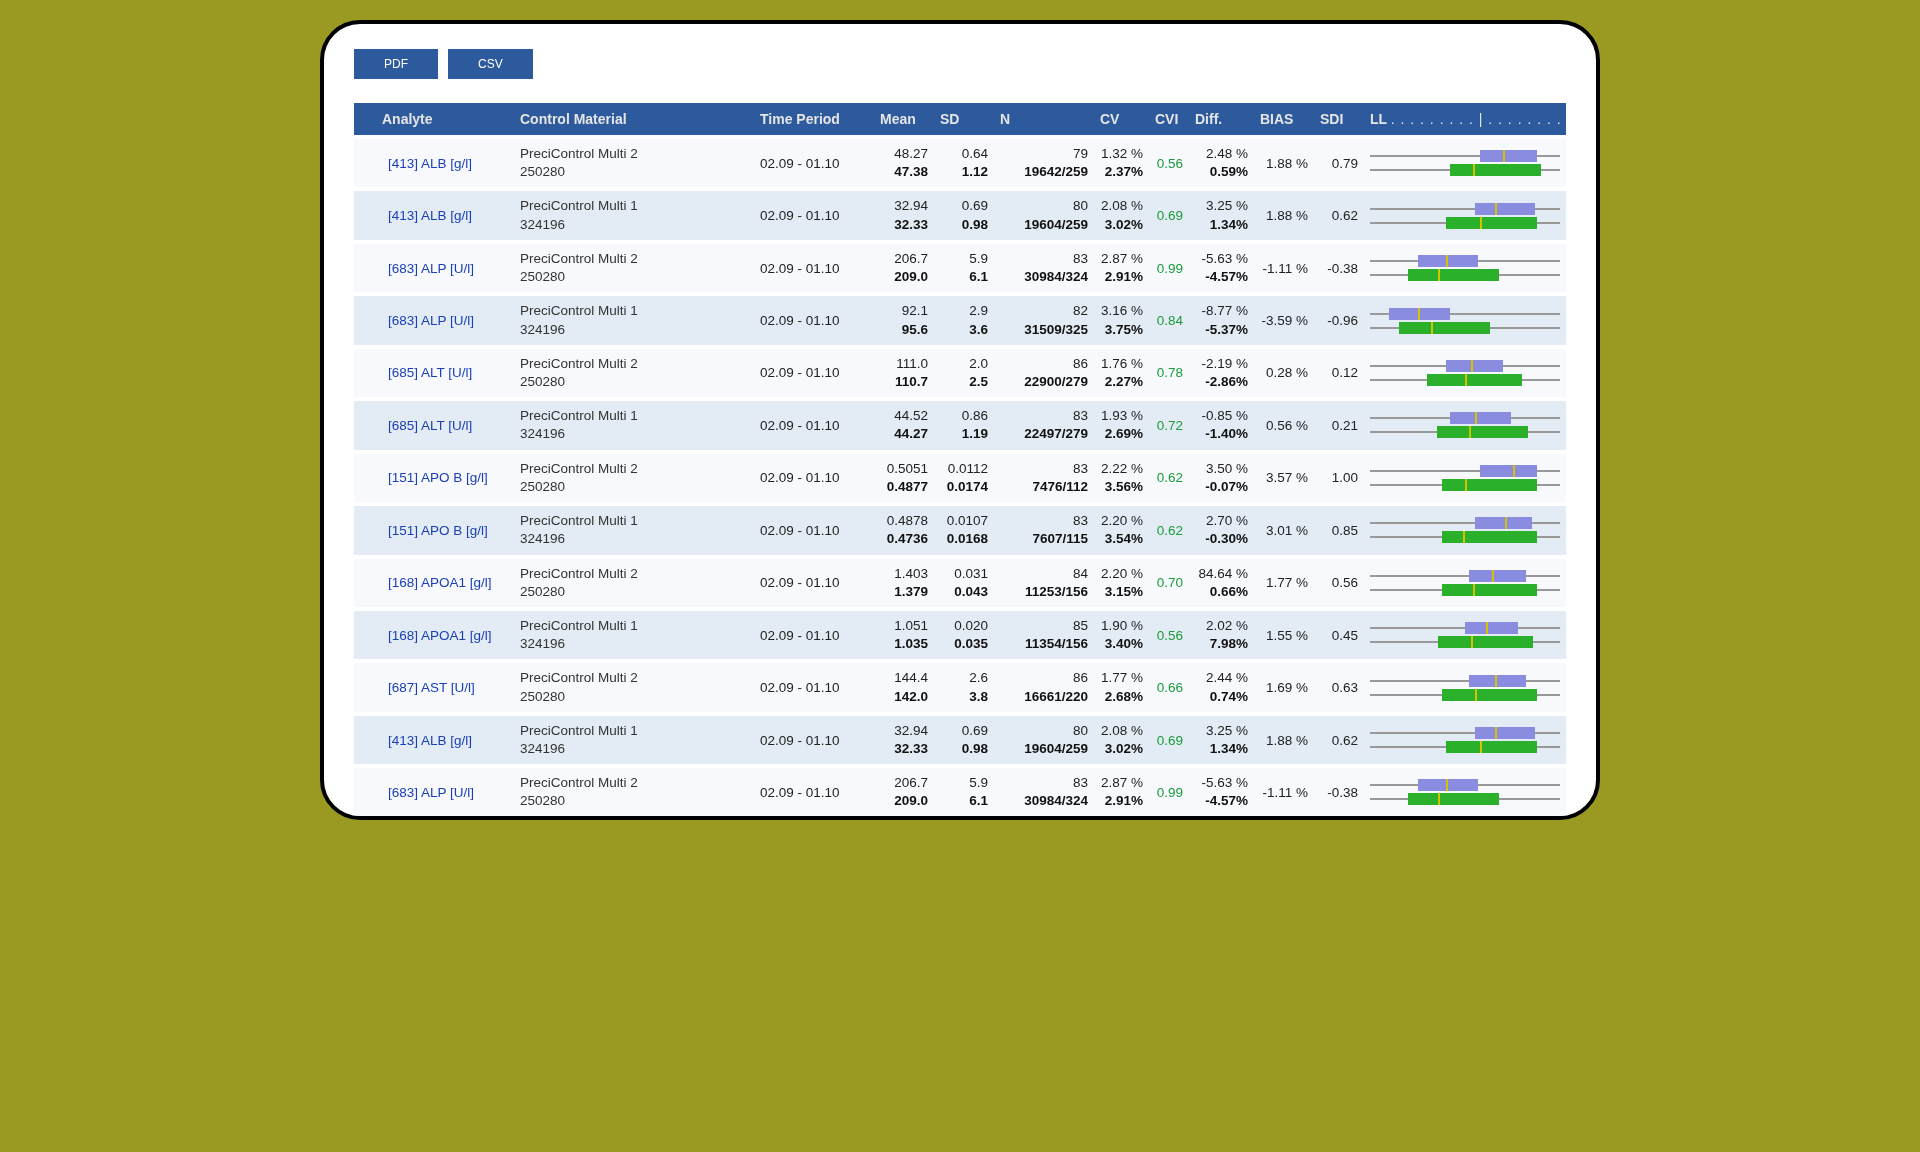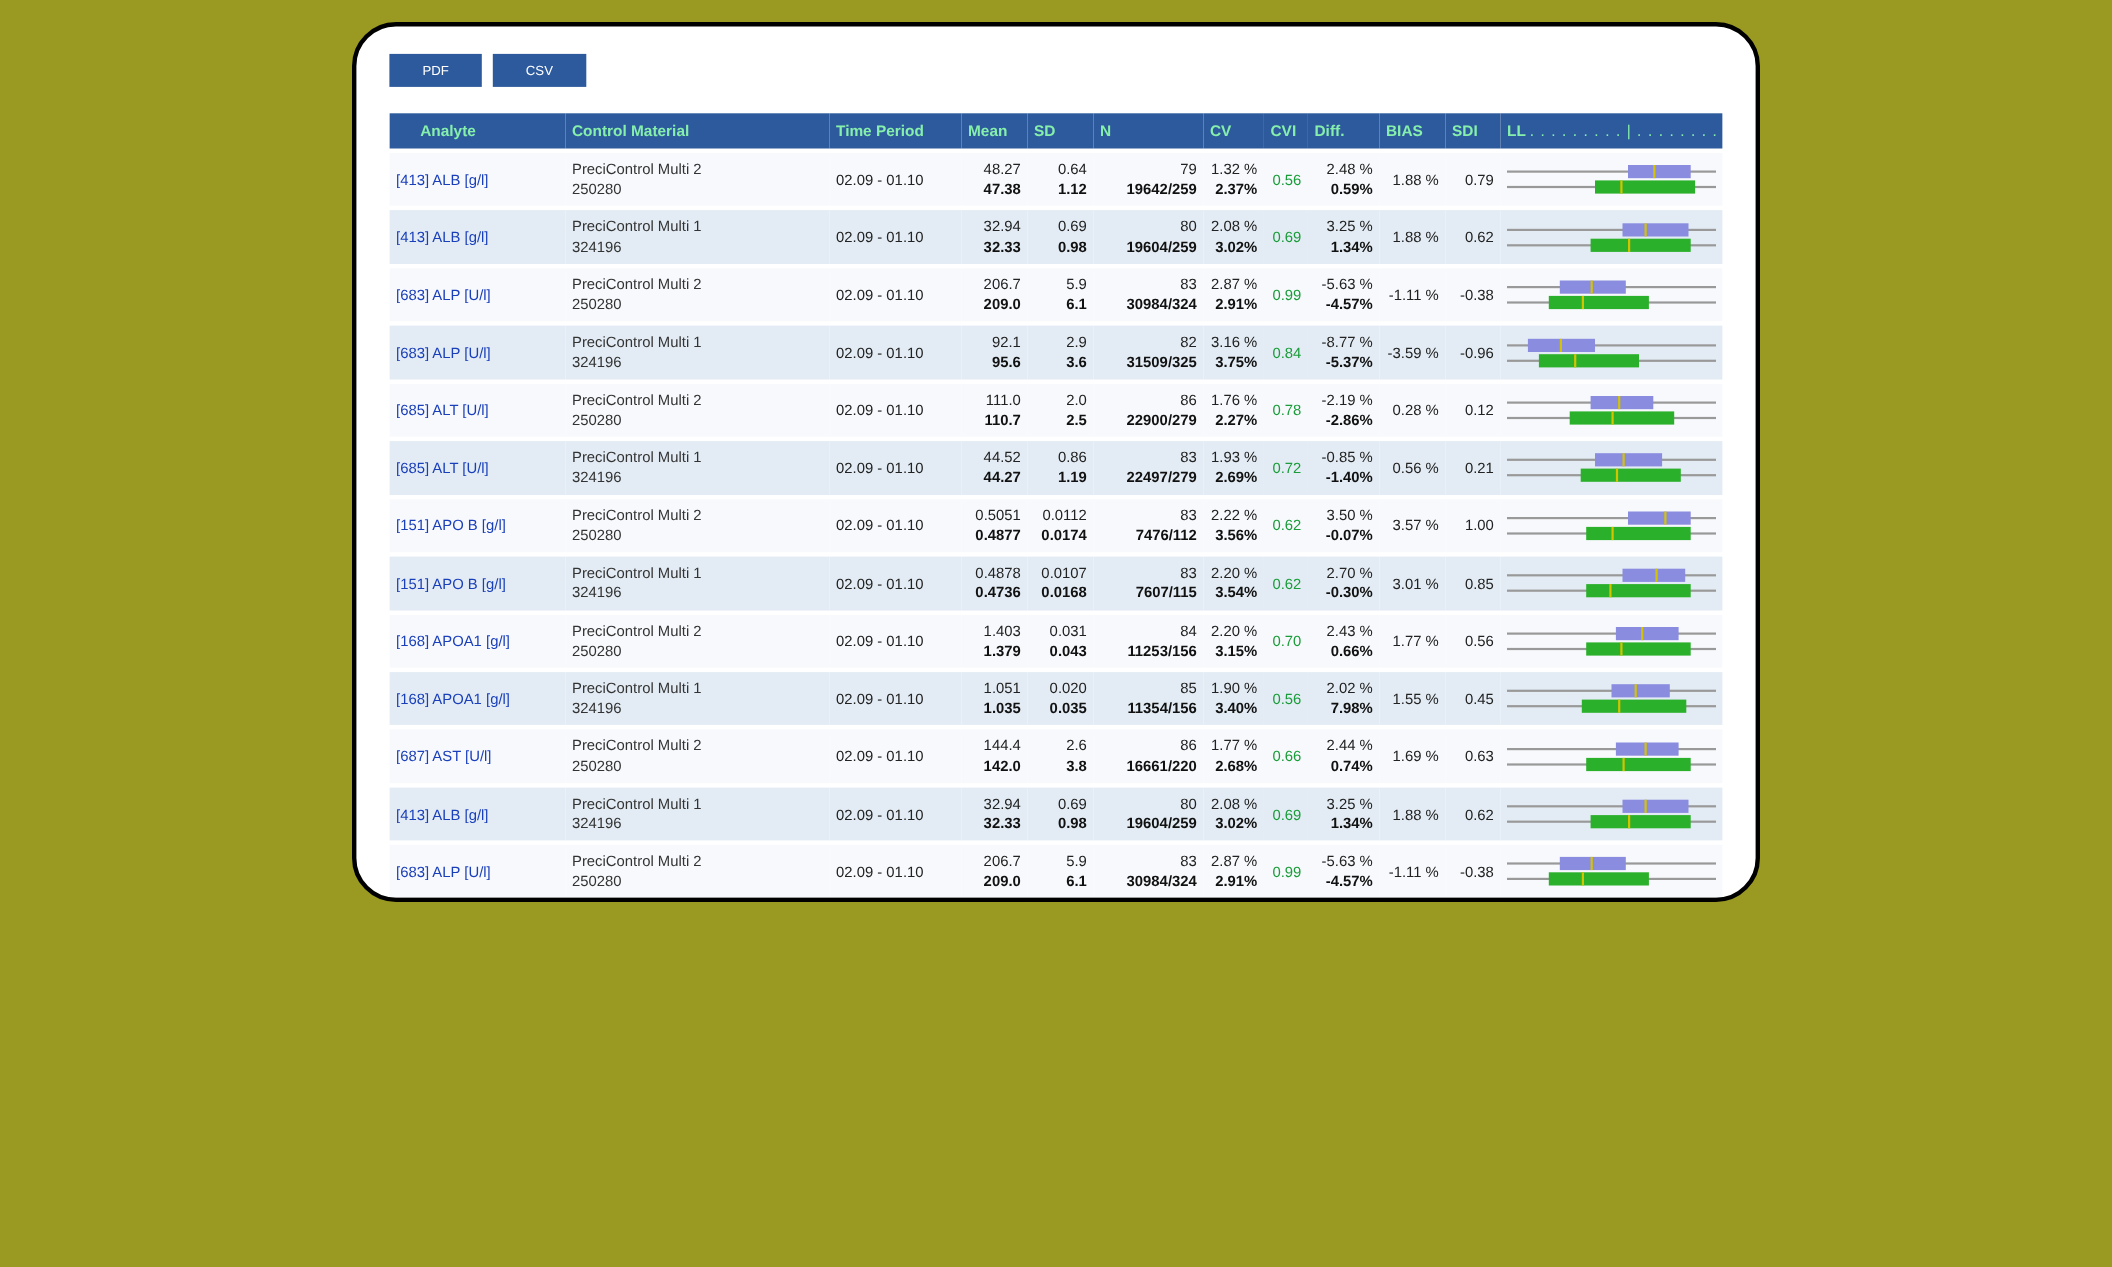--- a/index.html
+++ b/index.html
@@ -43,39 +43,39 @@
       overflow: hidden;
     }
     table {
       width: 100%;
       border-collapse: separate;
       border-spacing: 0 4px;
       table-layout: fixed;
     }
     thead tr {
       background: #2d5a9c;
-      color: #86efac;
+      color: #e5e5e5;
     }
     thead th {
       padding: 8px 6px;
       font-weight: 600;
       text-align: left;
       font-size: 14px;
     }
     thead th.r { text-align: left; }
     thead th.c { text-align: left; }
     tbody tr.light { background: #f7f9fc; }
     tbody tr.alt { background: #e3ecf4; }
     tbody td {
       padding: 6px 6px;
       vertical-align: middle;
       font-size: 13.5px;
     }
     .analyte-link { color: #1a3fba; font-weight: 400; }
-    .analyte-code { color: #1a3fba; }
+    .analyte-code { color: #1a3fba; margin-left: 28px; }
     .material { color: #333; }
     .twoline { line-height: 1.35; }
     .twoline .l2 { font-weight: 700; color: #111; }
     td.r { text-align: right; }
     .cvi { color: #1a9c3a; }
     .chart-cell { width: 250px; }
     .chart-row {
       height: 12px;
       margin: 2px 0;
       position: relative;
@@ -550,21 +550,21 @@
     <td class="r twoline">
       <div>84</div>
       <div class="l2">11253/156</div>
     </td>
     <td class="r twoline">
       <div>2.20 %</div>
       <div class="l2">3.15%</div>
     </td>
     <td class="r cvi">0.70</td>
     <td class="r twoline">
-      <div>2.43 %</div>
+      <div>84.64 %</div>
       <div class="l2">0.66%</div>
     </td>
     <td class="r">1.77 %</td>
     <td class="r">0.56</td>
     <td class="chart-cell">
       <div class="chart-row">
         <div class="track"></div>
         <div class="bar blue" style="left:52%;width:30%"></div>
         <div class="marker" style="left:64%"></div>
       </div>

